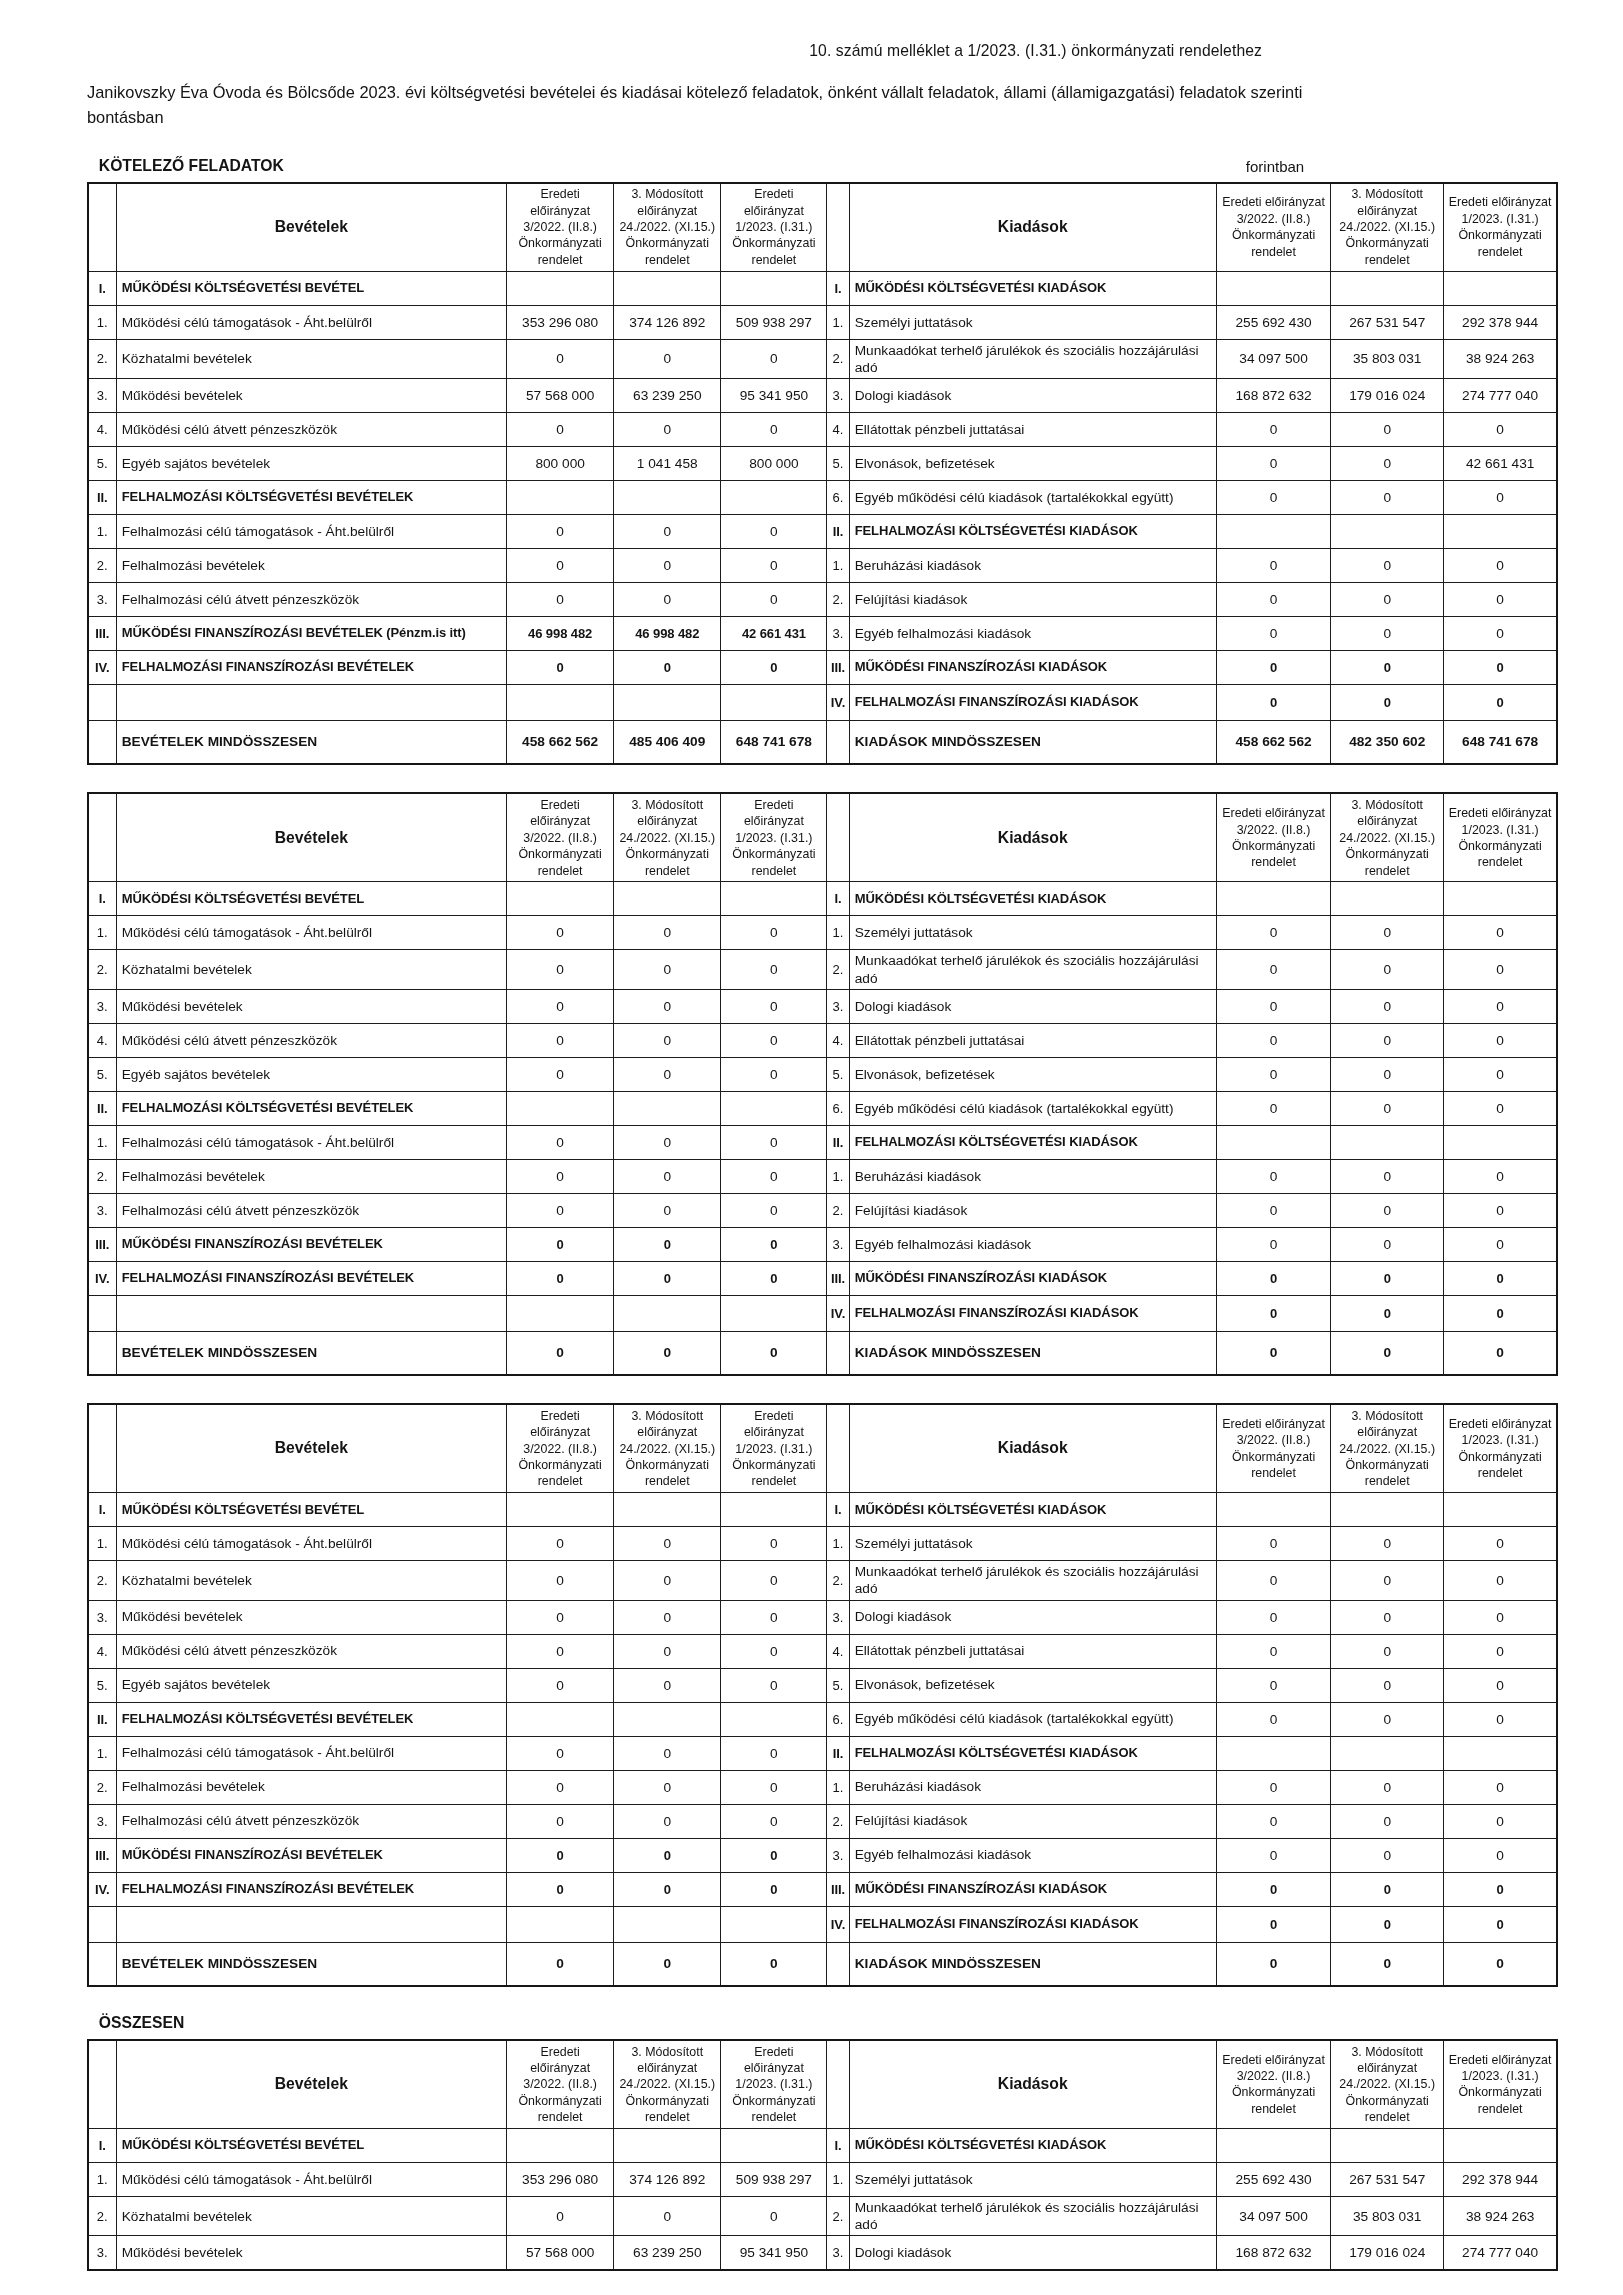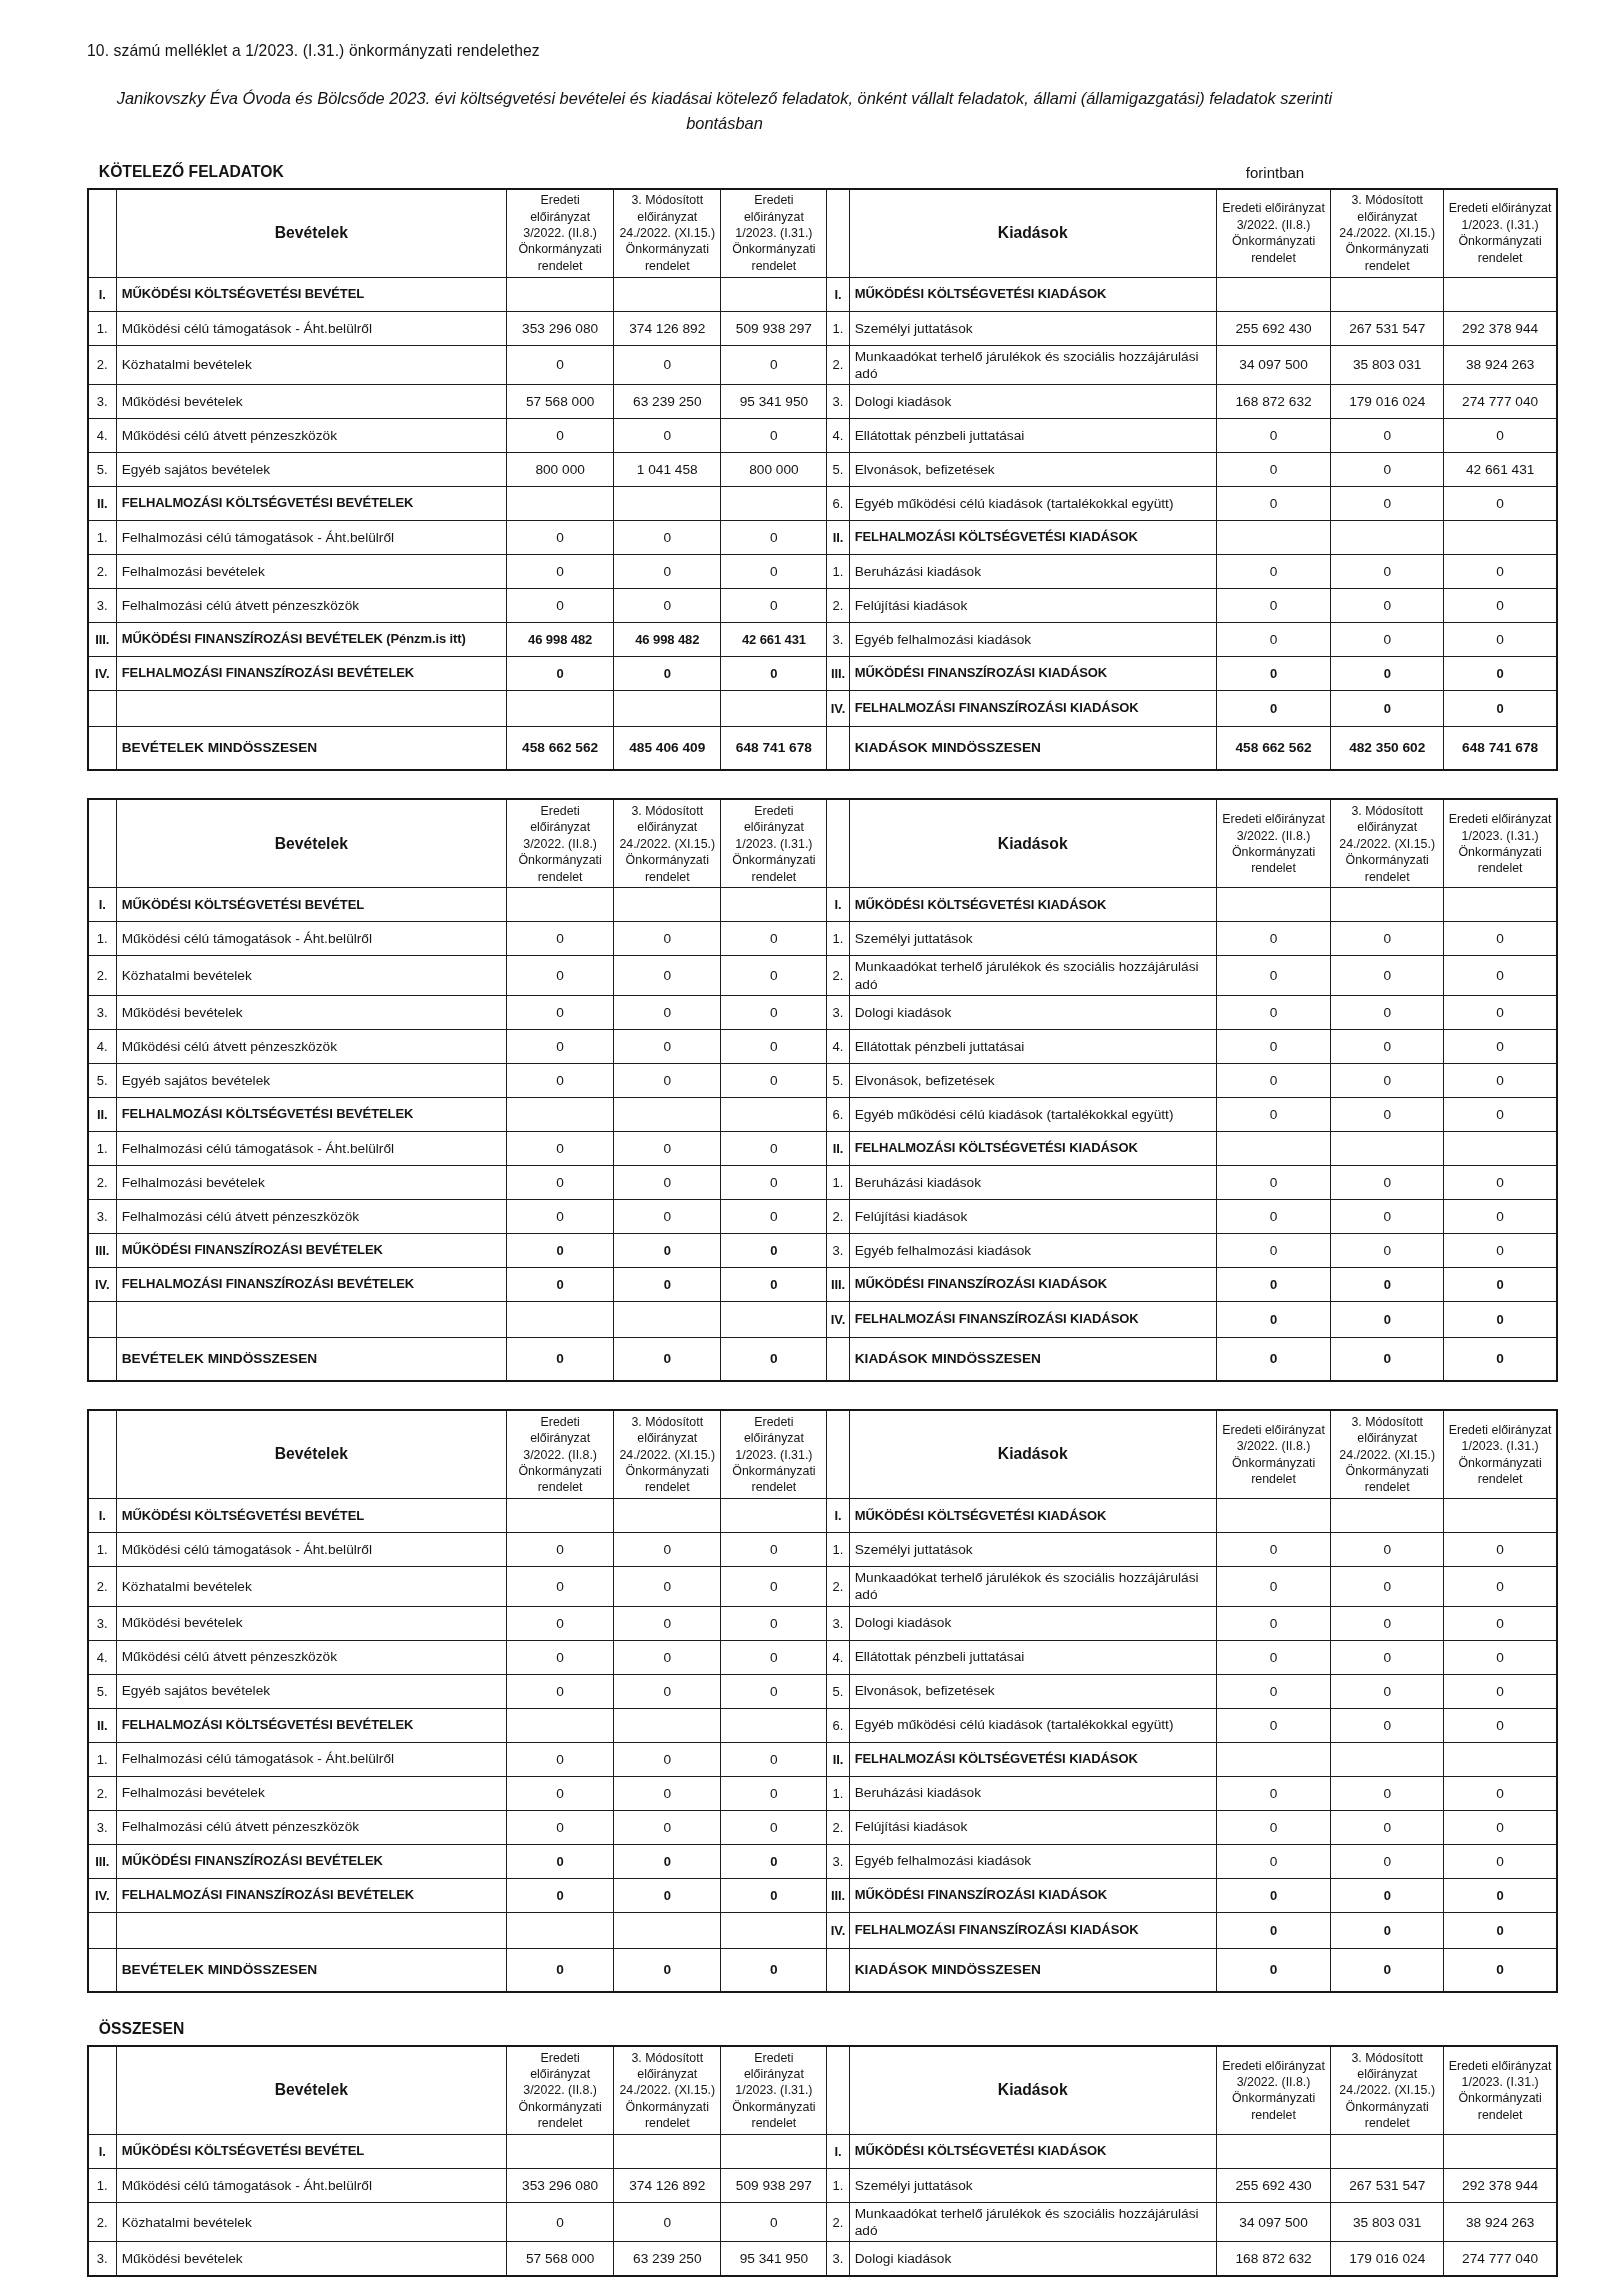--- a/index.html
+++ b/index.html
@@ -2,24 +2,24 @@
 <html lang="hu" style="font-size:10.5px"><head>
 <meta charset="utf-8">
 <style>
   html,body{margin:0;padding:0;background:#e8e8e4;}
   .page{
     width:1623px;min-height:2295px;background:#ffffff;
     font-family:"Liberation Sans", sans-serif;color:#141414;
     box-sizing:border-box;padding:42px 65px 39px 87px;position:relative;
   }
   .annotation{
-    text-align:left;padding-right:296px;font-size:15.7px;letter-spacing:0.1px;
+    text-align:right;padding-right:296px;font-size:15.7px;letter-spacing:0.1px;
   }
   .doc-title{
-    margin:26px 196px 0 0;text-align:center;font-size:16.4px;line-height:1.5;font-style:italic;
+    margin:20px 196px 0 0;text-align:left;font-size:16.4px;line-height:1.5;
   }
   .section{margin-top:27.5px;}
   .section:first-of-type{margin-top:22px;}
   .section-head{
     position:relative;margin:0 0 3.9px 11.8px;font-weight:bold;font-size:15.7px;height:21px;
   }
   .forintban{
     position:absolute;left:1147px;top:1.3px;font-weight:normal;font-size:15px;
   }
   table.budget{

